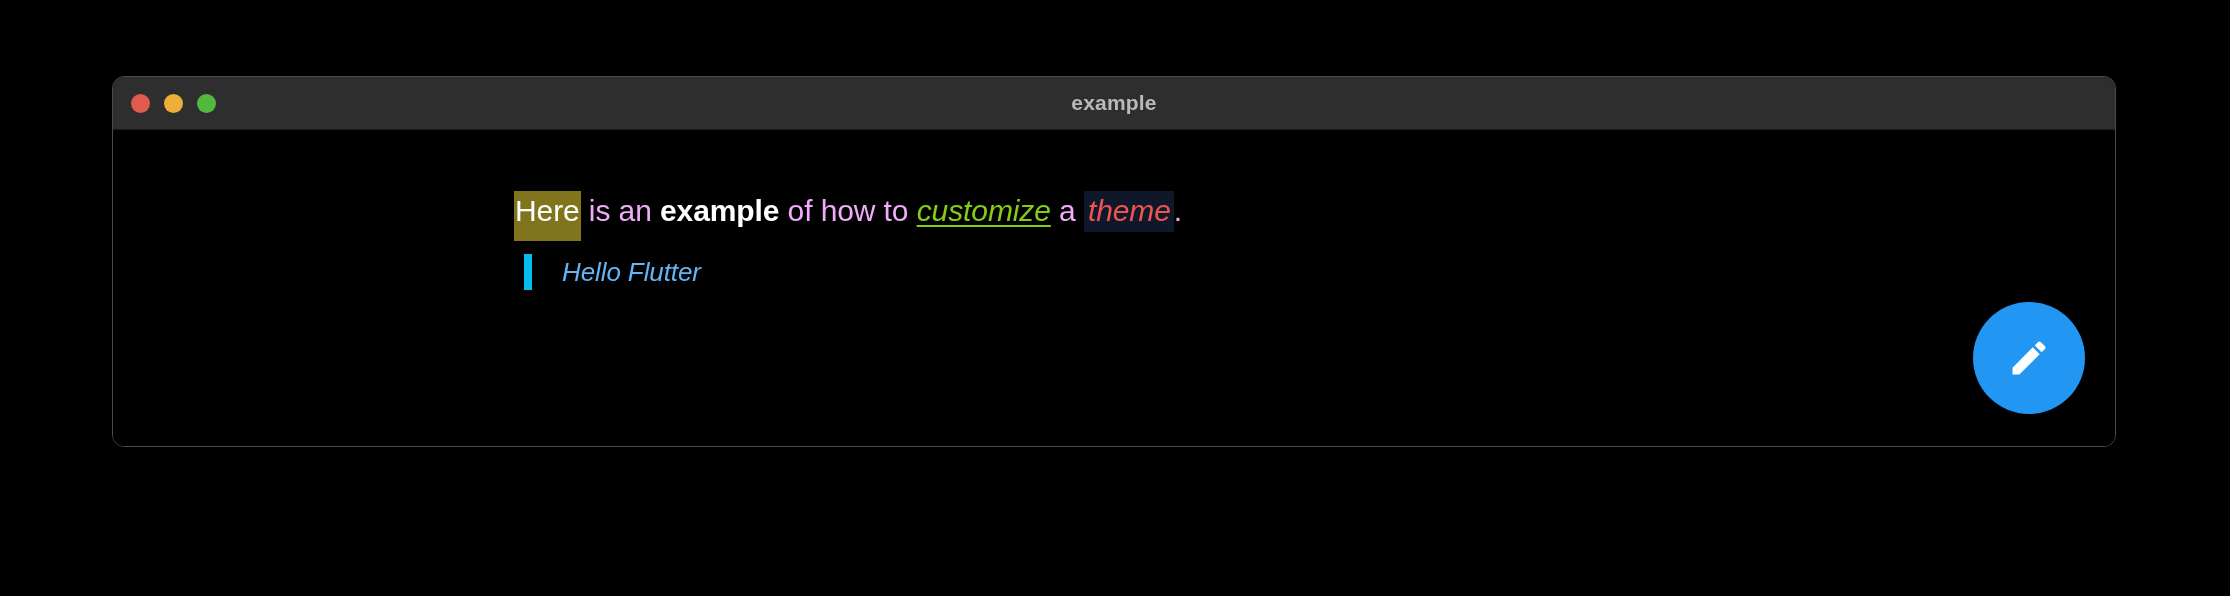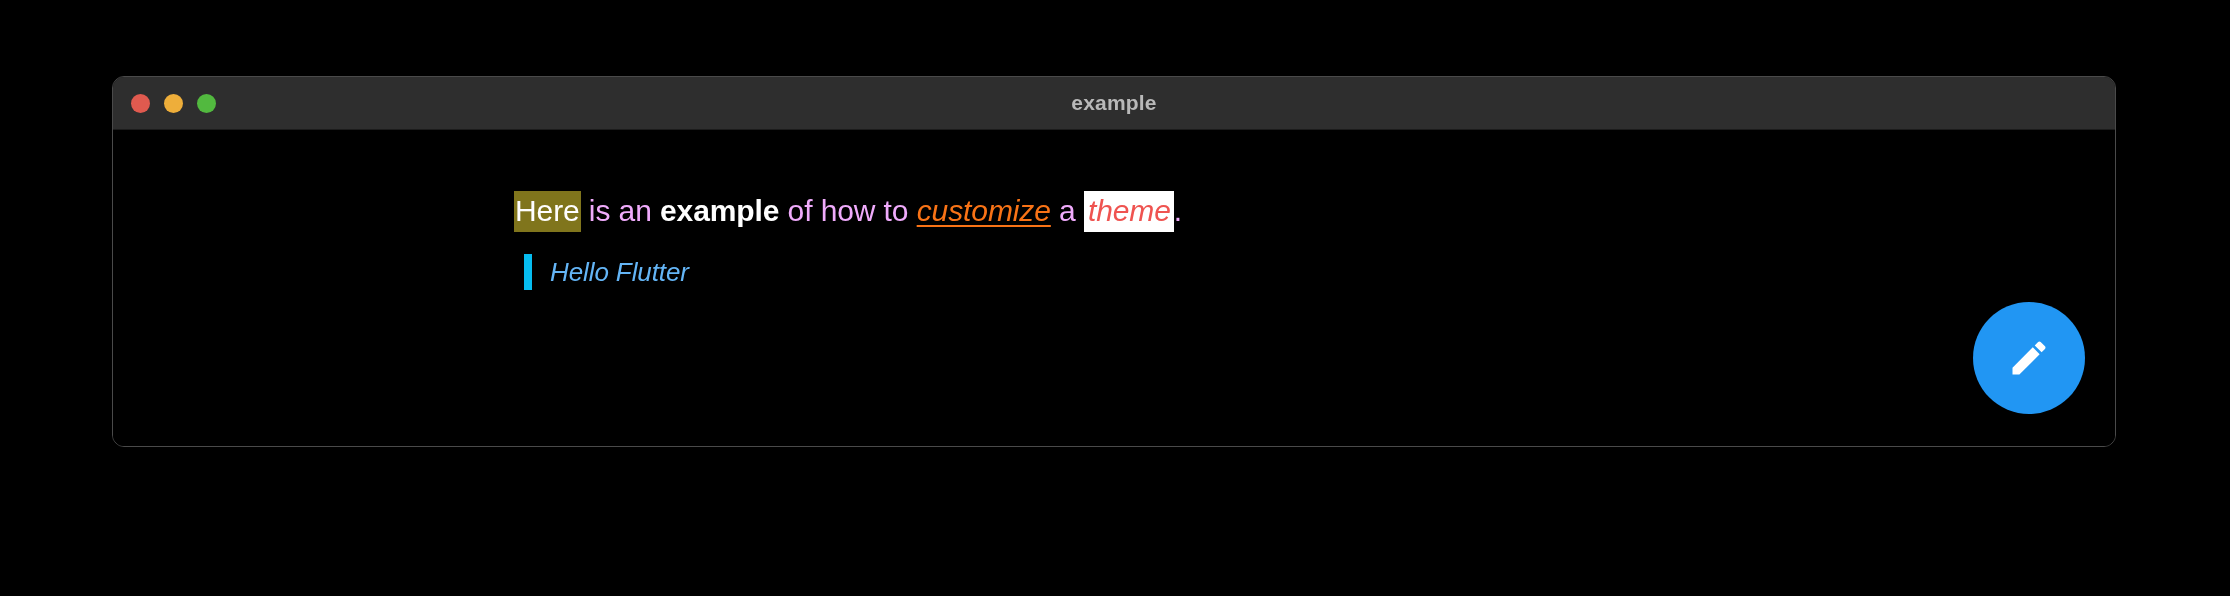--- a/index.html
+++ b/index.html
@@ -94,37 +94,37 @@
     color: #ffffff;
     white-space: nowrap;
     letter-spacing: -0.1px;
   }
   .span-plain {
     color: #f0abfc;
   }
   .span-highlight {
     color: #ffffff;
     background: #80751c;
-    padding: 3px 1px 5px 1px;
+    padding: 3px 1px 14px 1px;
   }
   .span-bold {
     color: #ffffff;
     font-weight: bold;
   }
   .span-italic-underline {
-    color: #f97316;
+    color: #84cc16;
     font-style: italic;
     text-decoration: underline;
     text-underline-offset: 4px;
     text-decoration-thickness: 2px;
   }
   .span-theme {
     color: #ef5350;
     font-style: italic;
-    background: #ffffff;
+    background: #0f172a;
     padding: 3px 3px 5px 4px;
   }
 
   
   #blockquote {
     position: absolute;
     left: 411px;
     top: 124px;
     display: flex;
     align-items: stretch;
@@ -133,21 +133,21 @@
   #blockquote-bar {
     width: 8px;
     background: #06bcf0;
     flex: 0 0 auto;
   }
   #blockquote-text {
     color: #64b5f6;
     font-size: 26px;
     font-style: italic;
     line-height: 36px;
-    padding-left: 18px;
+    padding-left: 30px;
     white-space: nowrap;
     letter-spacing: -0.1px;
   }
 
   
   #fab {
     position: absolute;
     left: 1860px;
     top: 172px;
     width: 112px;

